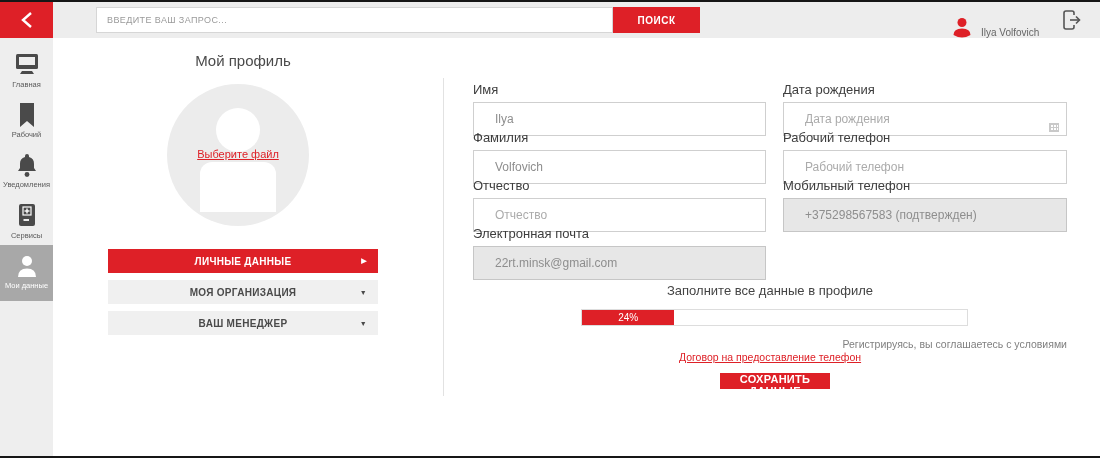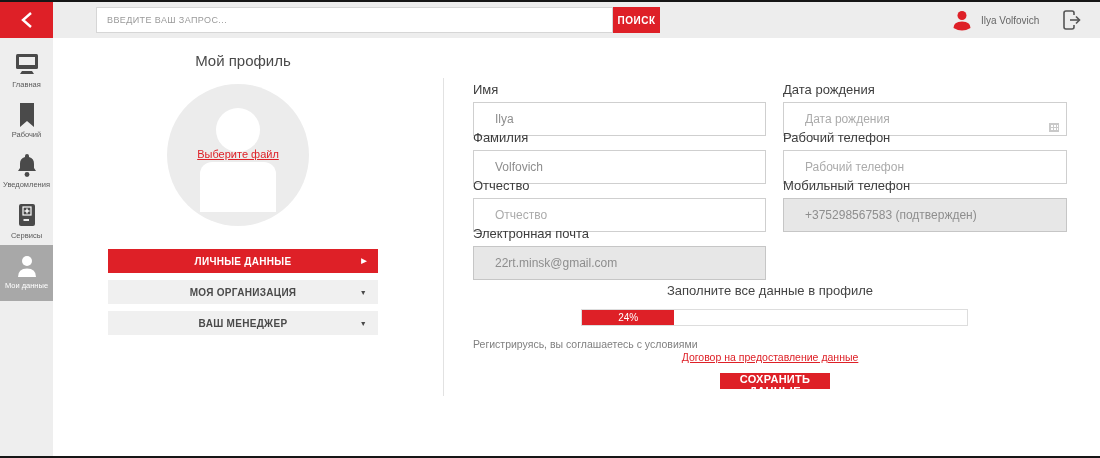--- a/index.html
+++ b/index.html
@@ -9,25 +9,25 @@
          border-top:2px solid #161616; border-bottom:2px solid #161616; overflow:hidden; }
 
   
   .topbar { position:absolute; left:0; top:0; width:1100px; height:36px; background:#ededed; }
   .back-btn { position:absolute; left:0; top:0; width:53px; height:36px; background:#de2027;
               display:flex; align-items:center; justify-content:center; cursor:pointer; }
   .search-input { position:absolute; left:96px; top:5px; width:517px; height:26px;
                   border:1px solid #d6d6d6; background:#fff; padding:0 10px;
                   font-size:9px; letter-spacing:.4px; color:#555; outline:none; }
   .search-input::placeholder { color:#9a9a9a; }
-  .search-btn { position:absolute; left:613px; top:5px; width:47px; height:26px;
+  .search-btn { position:absolute; left:613px; top:5px; width:87px; height:26px;
                 background:#de2027; color:#fff; border:none; font-weight:bold;
                 font-size:10px; letter-spacing:.5px; cursor:pointer;
                 font-family:"Liberation Sans", sans-serif; }
-  .user-area { position:absolute; left:951px; top:0; height:36px; display:flex; align-items:center; gap:8px; }
+  .user-area { position:absolute; left:951px; top:0; height:36px; display:flex; align-items:flex-end; gap:8px; }
   .user-name { font-size:10px; color:#666; }
   .logout { position:absolute; left:1058px; top:5px; width:26px; height:26px; cursor:pointer; }
 
   
   .sidebar { position:absolute; left:0; top:36px; width:53px; height:418px; background:#eeeeee; }
   .nav-item { position:absolute; left:0; width:53px; text-align:center; cursor:pointer; padding-top:4px; }
   .nav-item .nav-icon { display:block; height:26px; }
   .nav-label { display:block; font-size:7.5px; color:#595959; margin-top:2px; white-space:nowrap; }
   .nav-item.active { background:#a8a8a8; height:56px; }
   .nav-item.active .nav-label { color:#fff; }
@@ -70,21 +70,21 @@
               background:linear-gradient(#c9c9c9 1px, transparent 1px),
                          linear-gradient(90deg,#c9c9c9 1px, transparent 1px);
               background-size:3px 3px; }
 
   .progress-title { position:absolute; left:473px; top:281px; width:594px; text-align:center;
                     font-size:13px; color:#444; }
   .progress-track { position:absolute; left:581px; top:307px; width:387px; height:17px;
                     border:1px solid #ddd; background:#fff; }
   .progress-fill { height:100%; background:#de2027; color:#fff; font-size:10px;
                    text-align:center; line-height:15px; }
-  .terms-text { position:absolute; left:473px; top:336px; width:594px; text-align:left;
+  .terms-text { position:absolute; left:473px; top:336px; width:594px; text-align:right;
                 font-size:10.5px; color:#808080; }
   .terms-link { position:absolute; left:473px; top:349px; width:594px; text-align:center;
                 font-size:10.5px; color:#de2027; text-decoration:underline; cursor:pointer; }
   .save-btn { position:absolute; left:720px; top:371px; width:110px; height:16px;
               background:#de2027; color:#fff; border:none; font-weight:bold; font-size:11px;
               letter-spacing:.3px; cursor:pointer; font-family:"Liberation Sans", sans-serif; }
 </style>
 </head>
 <body>
 
@@ -218,16 +218,16 @@
   <div class="field col-r r3">
     <div class="f-label">Мобильный телефон</div>
     <input class="f-input disabled" readonly="" value="+375298567583 (подтвержден)" style="">
   </div>
 
   <div class="progress-title">Заполните все данные в профиле</div>
   <div class="progress-track">
     <div class="progress-fill" style="width:24%">24%</div>
   </div>
   <div class="terms-text">Регистрируясь, вы соглашаетесь с условиями</div>
-  <div class="terms-link">Договор на предоставление данные</div>
+  <div class="terms-link">Договор на предоставление телефон</div>
   <button class="save-btn">СОХРАНИТЬ ДАННЫЕ</button>
 
 </div>
 
 </body></html>

